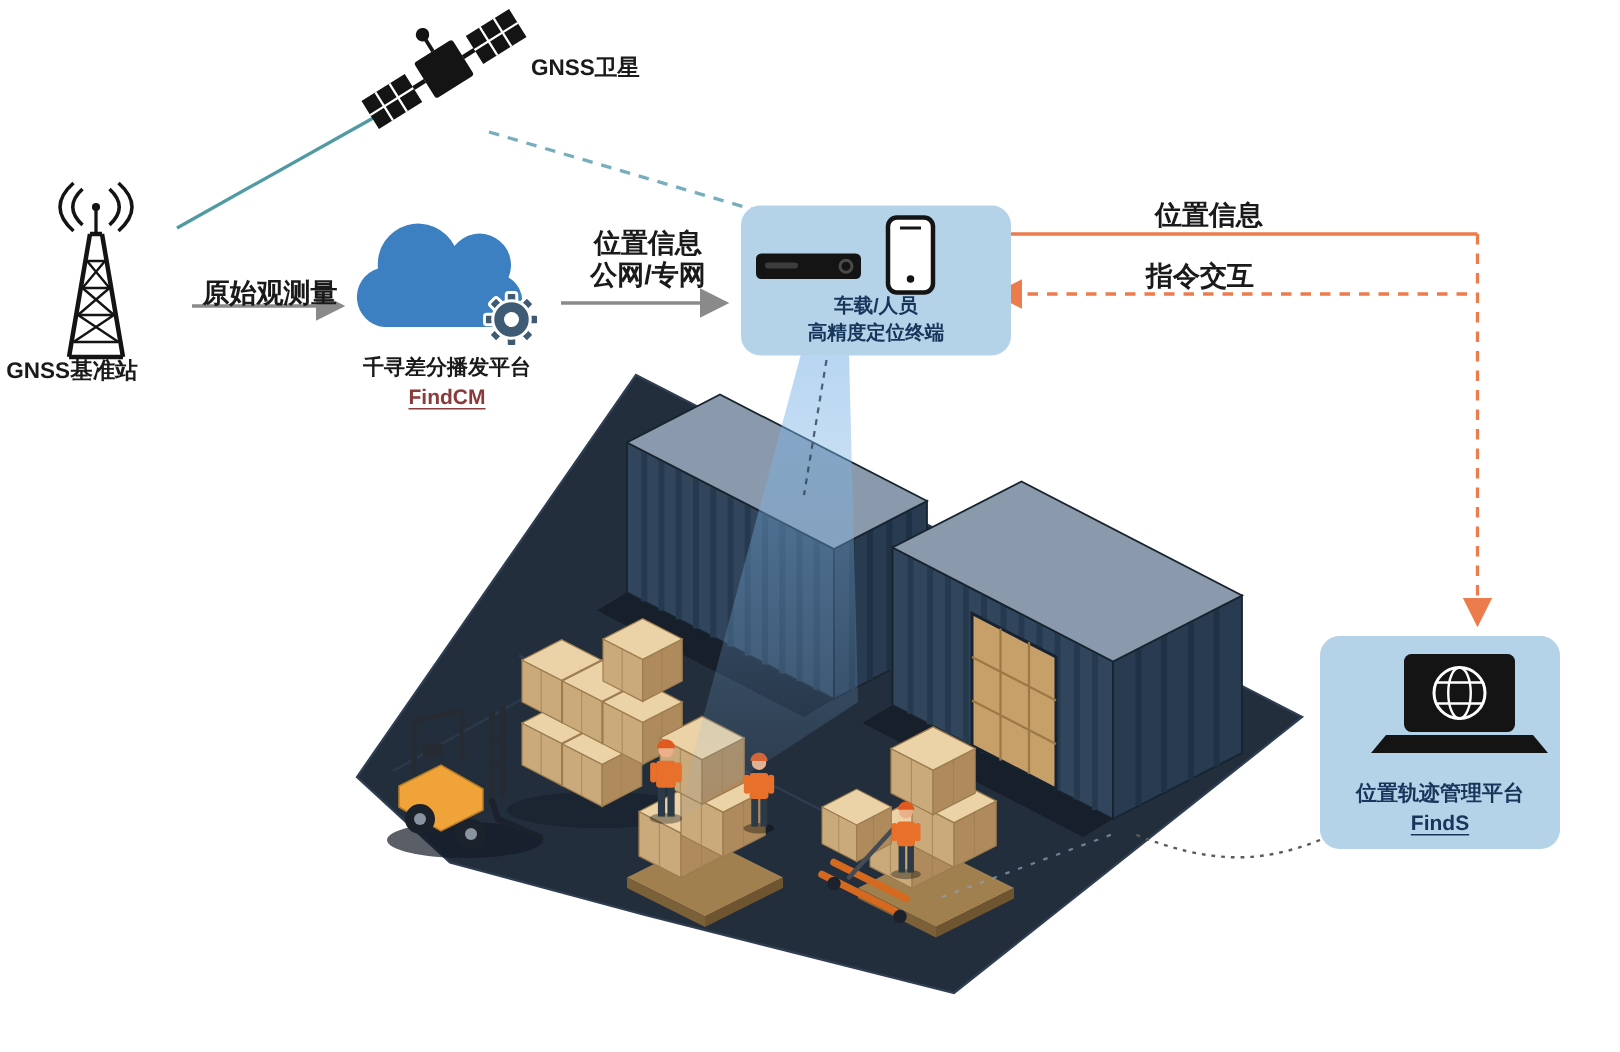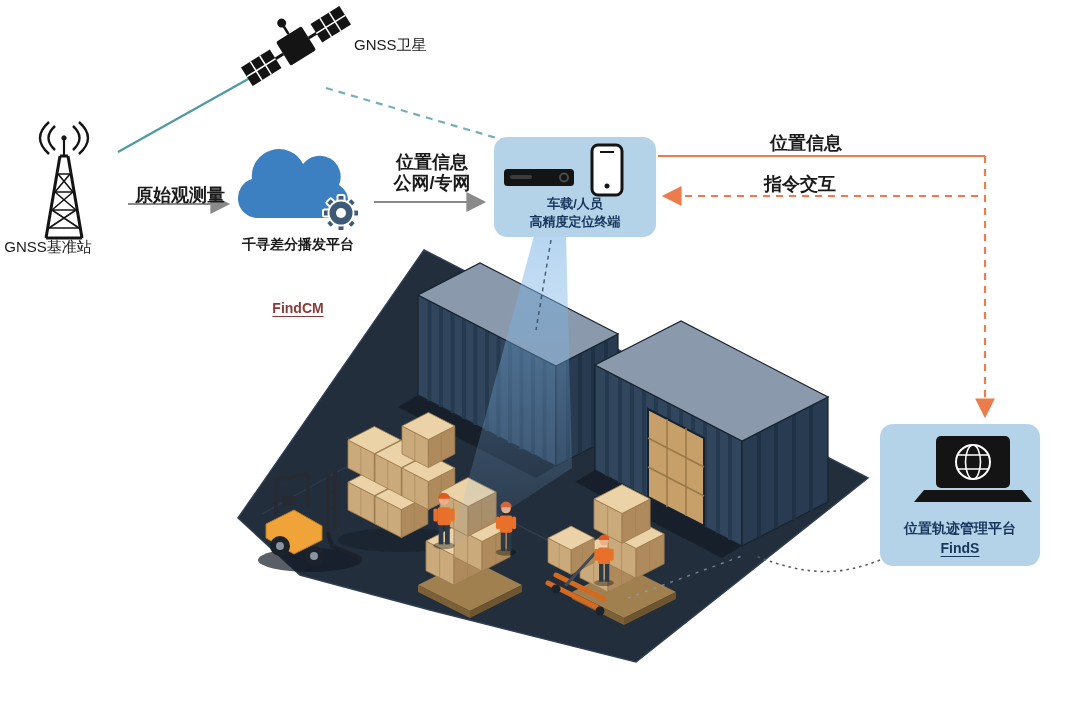--- a/index.html
+++ b/index.html
@@ -1,24 +1,24 @@
 <!DOCTYPE html>
 <html><head>
 <meta charset="utf-8">
 <style>
   html,body{margin:0;padding:0;background:#fff;}
   .canvas{position:relative;width:1080px;height:701px;background:#ffffff;
           font-family:"Liberation Sans",sans-serif;overflow:hidden;}
   .gfx{position:absolute;left:0;top:0;}
   .lbl{position:absolute;color:#1a1a1a;white-space:nowrap;}
-  .t15{font-size:15px;font-weight:400;}
+  .t15{font-size:15px;font-weight:700;}
   .t14{font-size:14px;font-weight:700;}
   .t13{font-size:18px;font-weight:600;}
   .center{transform:translateX(-50%);}
-  .maroon{color:#8b3a3a;text-decoration:underline;text-underline-offset:3px;margin-top:44px;}
+  .maroon{color:#8b3a3a;text-decoration:underline;text-underline-offset:3px;}
   .navyline{color:#17365c;text-decoration:underline;text-underline-offset:3px;}
   .bluebox{position:absolute;background:#b5d3e8;border-radius:13px;}
   .navy{position:absolute;left:50%;transform:translateX(-50%);color:#17365c;
         font-weight:700;font-size:13px;white-space:nowrap;}
 </style>
 </head>
 <body>
 
 <div class="canvas">
 
@@ -182,21 +182,21 @@
           <rect x="-3.5" y="-18" width="7" height="9" rx="1.5" transform="rotate(225)"></rect>
           <rect x="-3.5" y="-18" width="7" height="9" rx="1.5" transform="rotate(270)"></rect>
           <rect x="-3.5" y="-18" width="7" height="9" rx="1.5" transform="rotate(315)"></rect>
         </g>
         <circle r="12.5" fill="#3f5a74" stroke="#fff" stroke-width="2"></circle>
         <circle r="5" fill="#fff"></circle>
       </g>
     </g>
   </svg>
 
-  <div class="bluebox" style="left:494px;top:137px;width:162px;height:100px;">
+  <div class="bluebox" style="left:494px;top:137px;width:162px;height:100px;padding-left:18px;">
     <svg width="162" height="58" style="position:absolute;left:0;top:2px;">
       <g>
         <rect x="10" y="30" width="70" height="17" rx="3.5" fill="#141414"></rect>
         <rect x="16" y="36" width="22" height="4" rx="2" fill="#3c3c3c"></rect>
         <circle cx="70" cy="38.5" r="4" fill="none" stroke="#4a4a4a" stroke-width="2"></circle>
       </g>
       <g>
         <rect x="98" y="6" width="30" height="50" rx="6" fill="#fff" stroke="#141414" stroke-width="3"></rect>
         <path d="M106,13 H120" stroke="#141414" stroke-width="2"></path>
         <circle cx="113" cy="47" r="2.5" fill="#141414"></circle>

